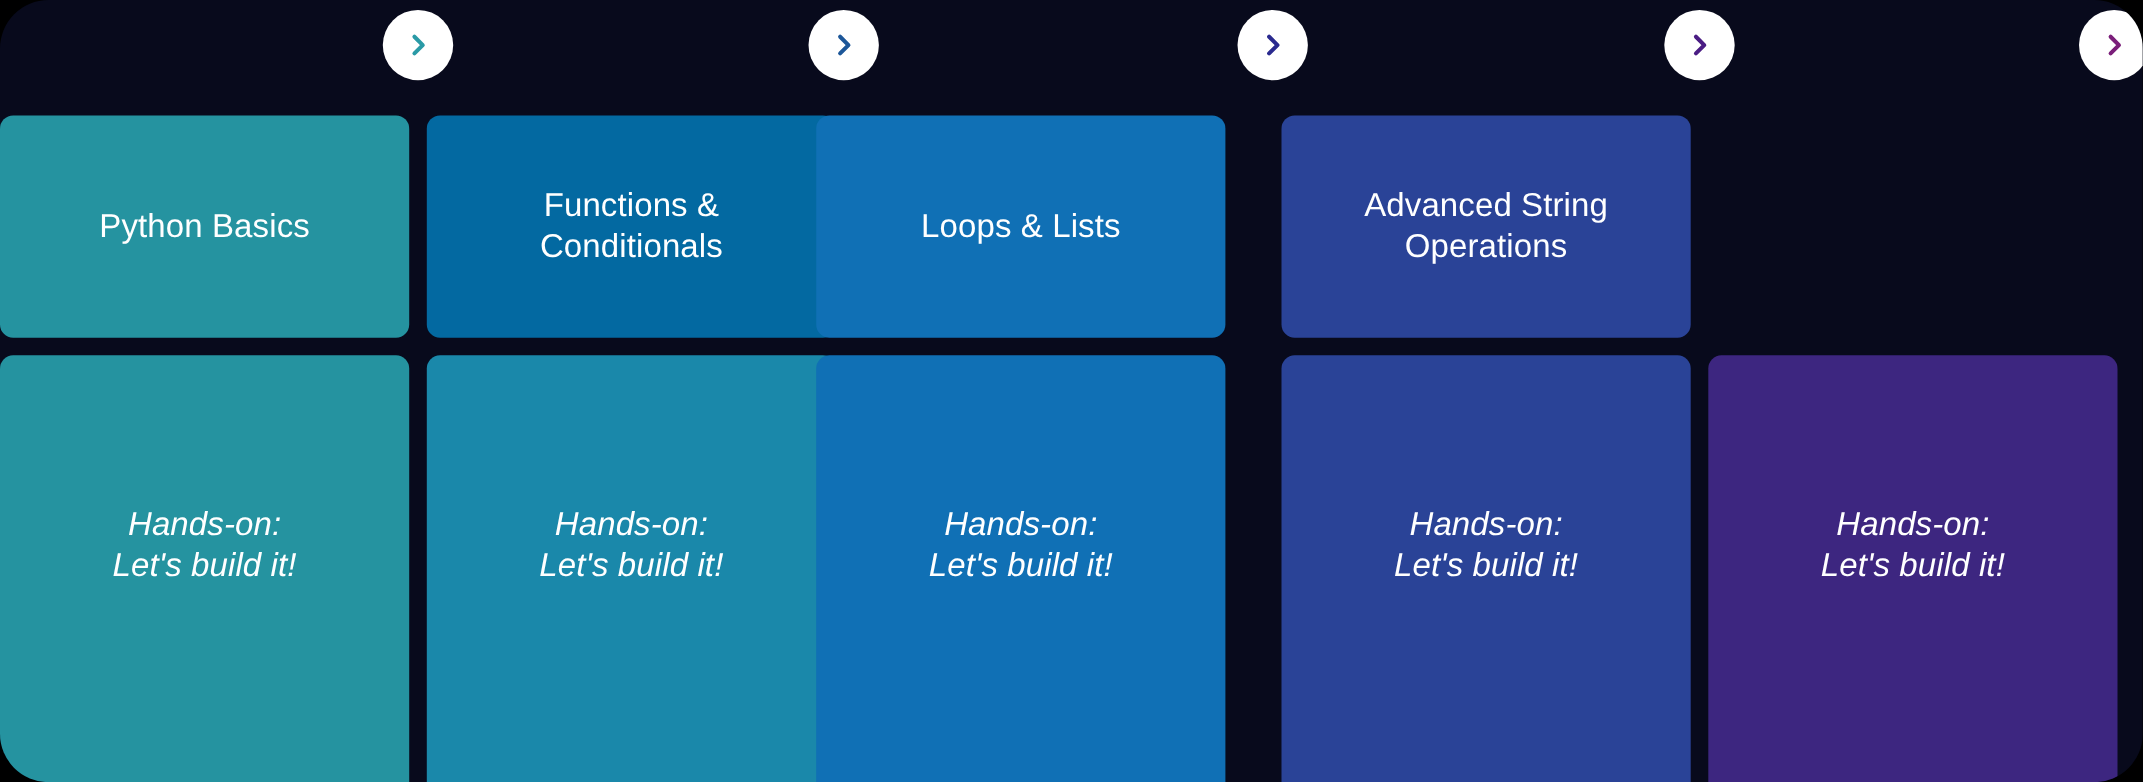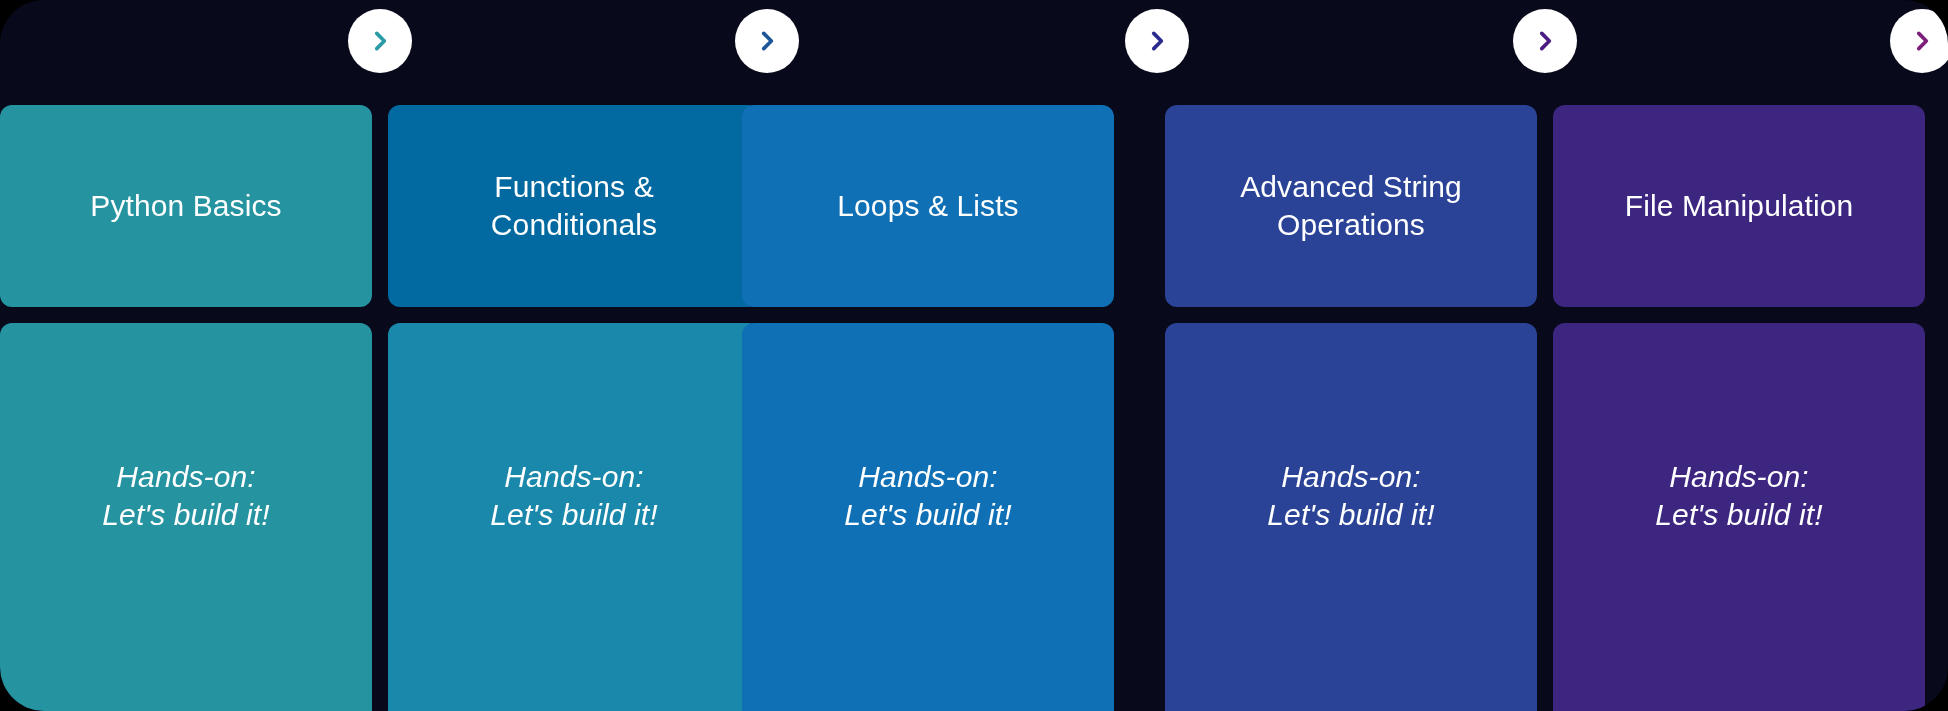--- a/index.html
+++ b/index.html
@@ -145,23 +145,20 @@
       <div class="card topic" style="background:#2a4397;">
         <div class="card-title">Advanced String
 Operations</div>
       </div>
       <div class="card hands" style="background:#2a4397;">
         <div class="card-title"><span>Hands-on:</span><br><span>Let's build it!</span></div>
       </div>
     </div>
 
     <div class="col" style="left:1553px;">
-      <div class="card topic" style="background:#3d2680;">
-        <div class="card-title">File Manipulation</div>
-      </div>
       <div class="card hands" style="background:#3d2680;">
         <div class="card-title"><span>Hands-on:</span><br><span>Let's build it!</span></div>
       </div>
     </div>
 
   </div>
 
   <div class="arrow-strip">
     <button class="arrow-btn" style="left:380px;">
       <svg viewBox="0 0 24 24" fill="none">

